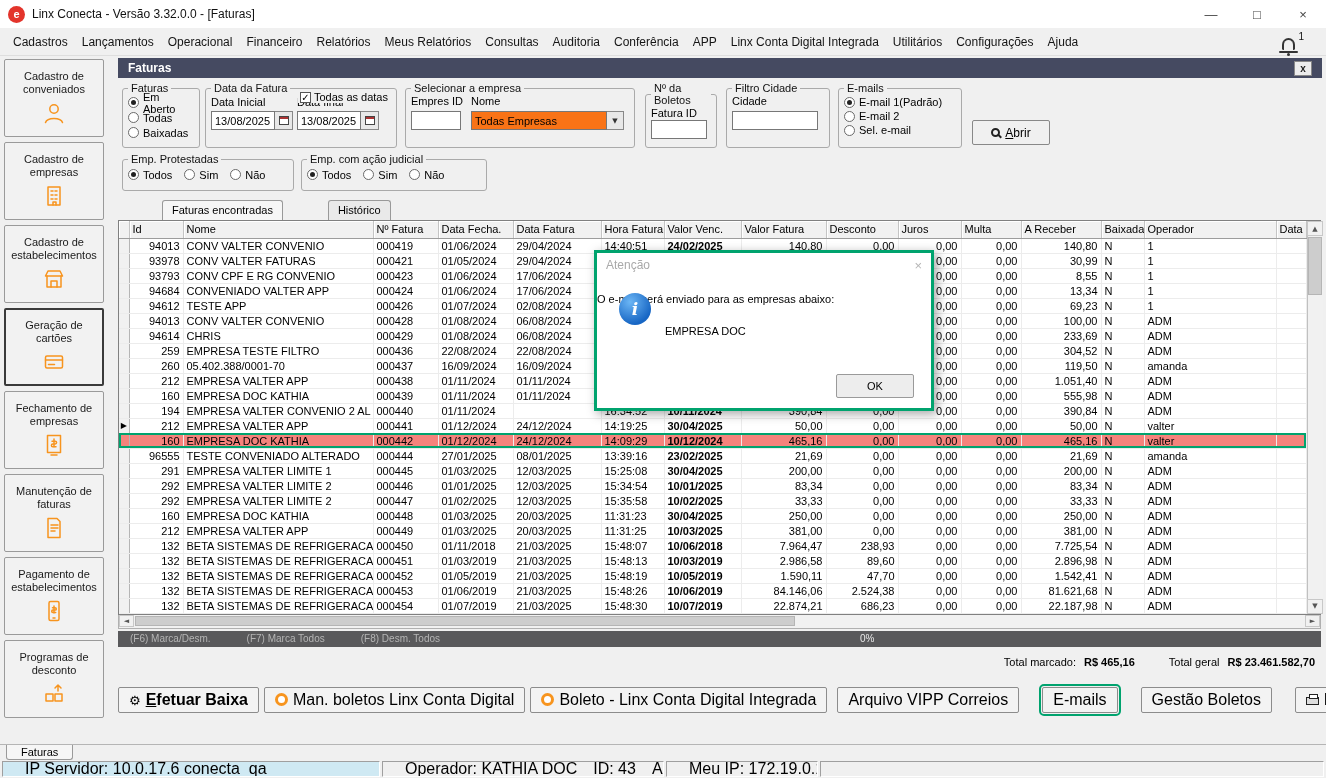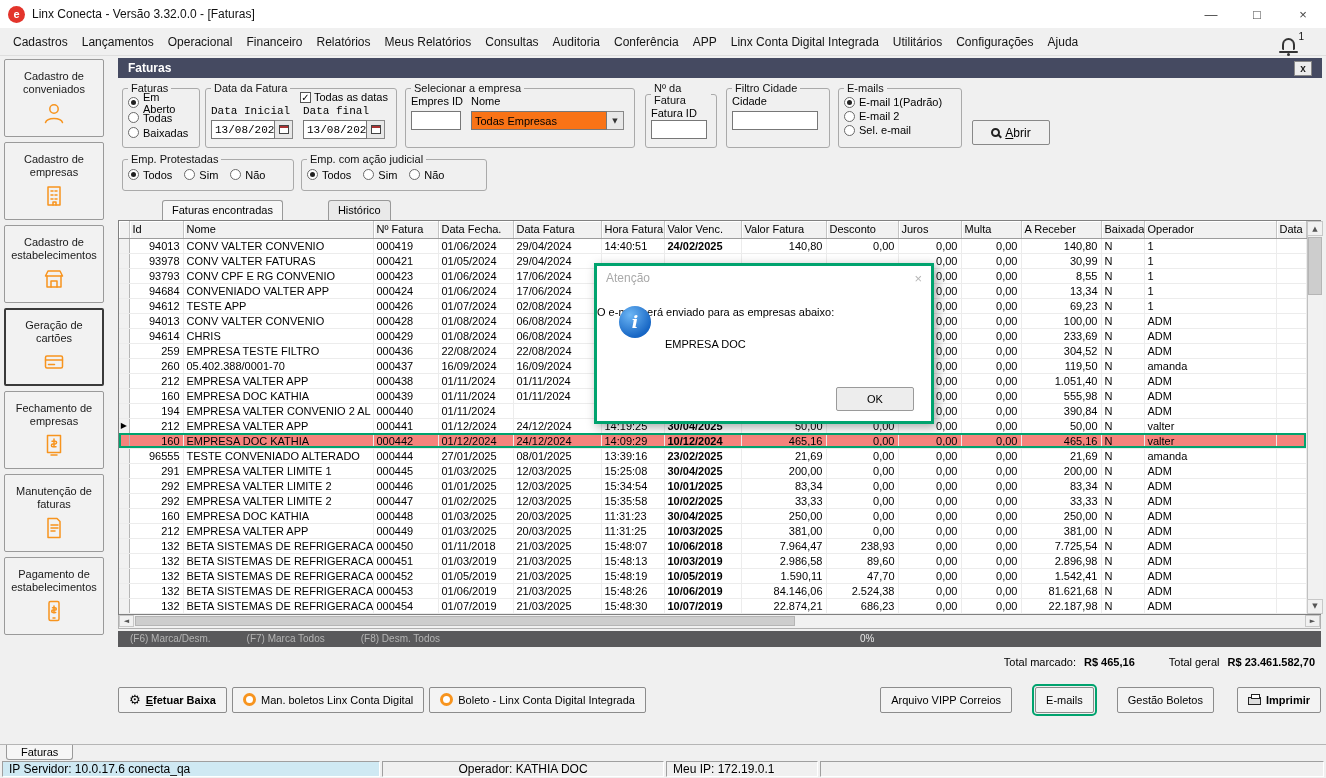--- a/index.html
+++ b/index.html
@@ -43,21 +43,21 @@
   legend{padding:0 3px;font-size:11px;color:#111;}
   .f-row fieldset{height:66px;}
   .fs-faturas{width:78px;}
   .radio-opt{display:flex;align-items:center;height:15px;cursor:default;}
   .radio{width:11px;height:11px;border:1px solid #6a6a6a;border-radius:50%;background:#fff;margin-right:4px;position:relative;flex:none;}
   .radio.on::after{content:'';position:absolute;inset:2px;background:#222;border-radius:50%;}
   .fs-data{width:192px;margin-left:5px;}
   .chk-overlay{position:absolute;top:-3px;left:92px;display:flex;align-items:center;background:#f0f0f0;padding:0 2px;}
   .checkbox{width:11px;height:11px;border:1px solid #555;background:#fff;margin-right:3px;text-align:center;line-height:9px;flex:none;}
   .checkbox.on::before{content:"✓";font-family:"DejaVu Sans",sans-serif;font-size:10px;}
-  .date-cols{display:flex;gap:10px;margin-top:10px;font-family:Liberation Mono, monospace;}
+  .date-cols{display:flex;gap:4px;margin-top:1px;}
   .dcol{display:flex;flex-direction:column;}
   .dlabel{height:15px;}
   .dateinput{display:flex;}
   .dateinput .val{width:64px;height:19px;border:1px solid #777;background:#fff;display:flex;align-items:center;padding:0 3px;}
   .cal-btn{width:18px;height:19px;border:1px solid #888;border-left:none;background:#e8e8e8;display:flex;align-items:center;justify-content:center;}
   .cal-glyph{width:10px;height:9px;border:1px solid #444;background:#fff;position:relative;}
   .cal-glyph::before{content:'';position:absolute;top:0;left:0;right:0;height:2px;background:#a33;}
   .fs-empresa{width:230px;margin-left:8px;}
   .emp-cols{display:flex;gap:8px;}
   .input{border:1px solid #777;background:#fff;height:19px;display:flex;align-items:center;padding:0 3px;}
@@ -108,41 +108,41 @@
 
   
   .progress-bar{width:1203px;height:16px;background:#59595b;display:flex;align-items:center;position:relative;margin-top:2px;}
   .hints{display:flex;gap:36px;padding-left:12px;}
   .hint{color:#b5b5b5;font-size:10px;white-space:nowrap;}
   .pct{position:absolute;left:742px;color:#e8e8e8;font-size:10px;}
   .totals{height:30px;display:flex;align-items:center;justify-content:flex-end;gap:8px;padding-right:6px;width:1203px;}
   .totals .val{font-weight:bold;}
   .totals .lbl2{margin-left:26px;}
   .btn-row{height:30px;display:flex;align-items:center;gap:5px;margin-top:8px;width:1203px;}
-  .fbtn{height:26px;border:1px solid #8c8c8c;background:#f3f3f3;border-radius:2px;display:flex;align-items:center;justify-content:flex-start;gap:5px;padding:0 10px;font-family:inherit;font-size:11px;white-space:nowrap;}
+  .fbtn{height:26px;border:1px solid #8c8c8c;background:#f3f3f3;border-radius:2px;display:flex;align-items:center;justify-content:flex-start;gap:5px;padding:0 10px;font-family:inherit;font-size:16px;white-space:nowrap;}
   .fbtn.b{font-weight:bold;}
   .spacer{flex:1;}
   .hl-btn{outline:2px solid #00a36e;outline-offset:1px;}
   .gear-icon::before{content:"⚙";font-family:"DejaVu Sans",sans-serif;font-size:13px;line-height:13px;}
   .coin-icon{width:13px;height:13px;border-radius:50%;border:3px solid #f7941e;background:#fff;flex:none;}
   .printer-icon{width:13px;height:8px;border:1px solid #222;background:#ddd;position:relative;margin-top:3px;flex:none;}
   .printer-icon::before{content:'';position:absolute;top:-4px;left:2px;width:7px;height:3px;border:1px solid #222;background:#fff;}
 
   
   .mdi-bar{height:16px;border-top:1px solid #b5b5b5;background:#f0f0f0;display:flex;align-items:stretch;padding-left:6px;}
   .mdi-tab{border:1px solid #9a9a9a;border-top:none;border-radius:0 0 3px 3px;padding:0 14px;display:flex;align-items:center;background:#f6f6f6;font-size:11px;}
   .statusbar{height:18px;display:flex;background:#f0f0f0;}
-  .sb-seg{display:flex;align-items:center;padding:0 6px;border:1px solid;border-color:#9f9f9f #fff #fff #9f9f9f;margin:1px 0 1px 2px;font-size:12px;white-space:nowrap;overflow:hidden;}
+  .sb-seg{display:flex;align-items:center;padding:0 22px;border:1px solid;border-color:#9f9f9f #fff #fff #9f9f9f;margin:1px 0 1px 2px;font-size:16px;white-space:nowrap;overflow:hidden;}
   .sb-ip{width:378px;background:#cfe9f3;}
-  .sb-op{width:282px;gap:16px;flex-direction:column;}
+  .sb-op{width:282px;gap:16px;}
   .sb-myip{width:152px;}
   .sb-fill{flex:1;margin-right:2px;}
 
   
-  .dialog{position:absolute;left:594px;top:263px;width:340px;height:161px;background:#fff;border:3px solid #00a36e;box-shadow:3px 3px 10px rgba(0,0,0,.35);z-index:20;}
+  .dialog{position:absolute;left:594px;top:250px;width:340px;height:161px;background:#fff;border:3px solid #00a36e;box-shadow:3px 3px 10px rgba(0,0,0,.35);z-index:20;}
   .dlg-title{height:24px;display:flex;align-items:center;padding:0 9px;color:#a9a9a9;font-size:12px;}
   .dlg-close{margin-left:auto;color:#b5b5b5;font-size:13px;}
   .dlg-body{position:relative;height:131px;}
   .info-icon{position:absolute;left:22px;top:16px;width:32px;height:32px;border-radius:50%;background:radial-gradient(circle at 35% 28%,#6cb6f5,#1766c4 72%);color:#fff;display:flex;align-items:center;justify-content:center;font:italic bold 17px "DejaVu Serif",serif;}
   .dlg-msg{padding-top:16px;color:#000;}
   .dlg-company{margin-left:68px;margin-top:20px;color:#000;}
   .dlg-ok{position:absolute;right:17px;bottom:10px;width:78px;height:24px;background:#ededed;border:1px solid #9a9a9a;border-radius:2px;font-size:11px;font-family:inherit;}
 </style>
 </head>
 <body>
@@ -224,20 +224,28 @@
         <div class="side-icon"><svg width="26" height="26" viewBox="0 0 26 26">
             <path d="M7 3.5h9l3 3v16H7z"></path>
             <path d="M10 10h7M10 13h7M10 16h4"></path>
           </svg></div>
       </div>
       <div class="side-item">
         <div class="side-label">Pagamento de estabelecimentos</div>
         <div class="side-icon"><svg width="26" height="26" viewBox="0 0 26 26">
             <rect x="8" y="3.5" width="10" height="19" rx="1.5"></rect>
             <path d="M13 8v7M11.5 9.7h2.6a1.2 1.2 0 010 2.4h-2.2a1.2 1.2 0 000 2.4h2.8M12 20h2"></path>
+          </svg></div>
+      </div>
+      <div class="side-item">
+        <div class="side-label">Programas de desconto</div>
+        <div class="side-icon"><svg width="26" height="26" viewBox="0 0 26 26">
+            <rect x="5" y="13" width="7" height="7"></rect>
+            <rect x="14" y="13" width="7" height="7"></rect>
+            <path d="M17 10V4m0 0l-3 3m3-3l3 3"></path>
           </svg></div>
       </div>
     </div>
 
   <div class="main">
     <div class="panel-header">
       <span>Faturas</span>
       <span class="panel-close">x</span>
     </div>
 
@@ -300,21 +308,21 @@
               <span class="dlabel">Nome</span>
               <div class="combo">
                 <span class="cval">Todas Empresas</span>
                 <span class="dd-btn">▼</span>
               </div>
             </div>
           </div>
         </fieldset>
 
         <fieldset class="fs-nfatura">
-          <legend>Nº da Fatura</legend>
+          <legend>Nº da Boletos</legend>
           <span class="dlabel">Fatura ID</span>
           <div class="input fid-input"></div>
         </fieldset>
 
         <fieldset class="fs-cidade">
           <legend>Filtro Cidade</legend>
           <span class="dlabel">Cidade</span>
           <div class="input cid-input"></div>
         </fieldset>
 

